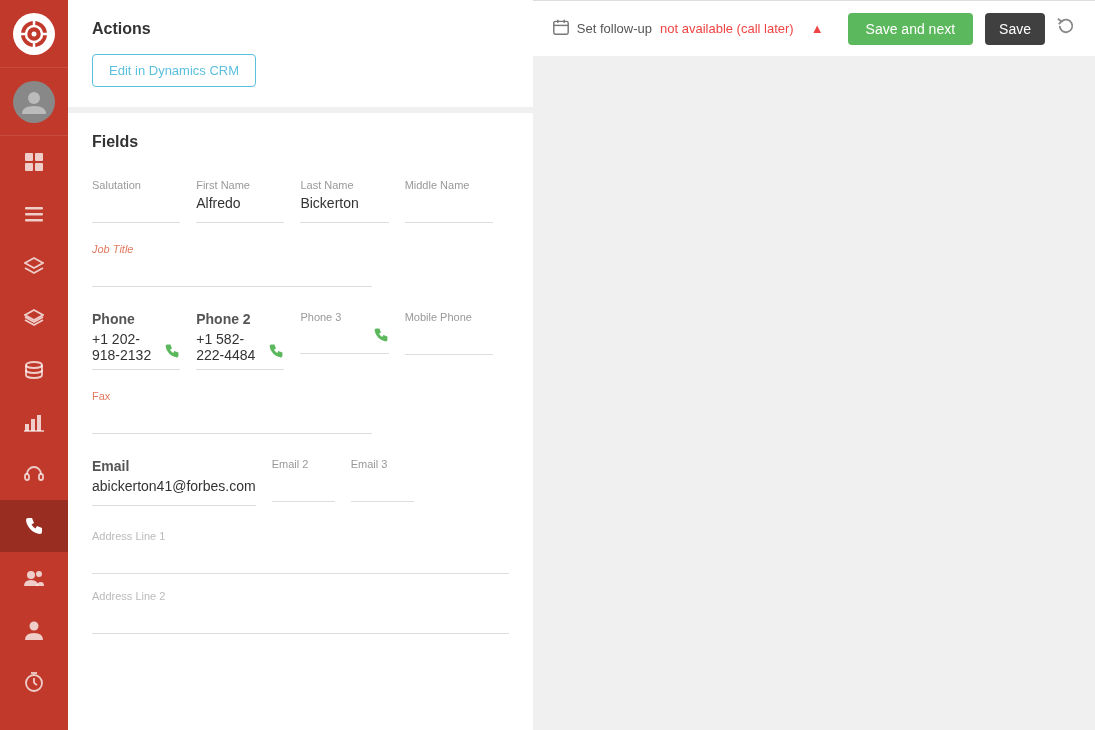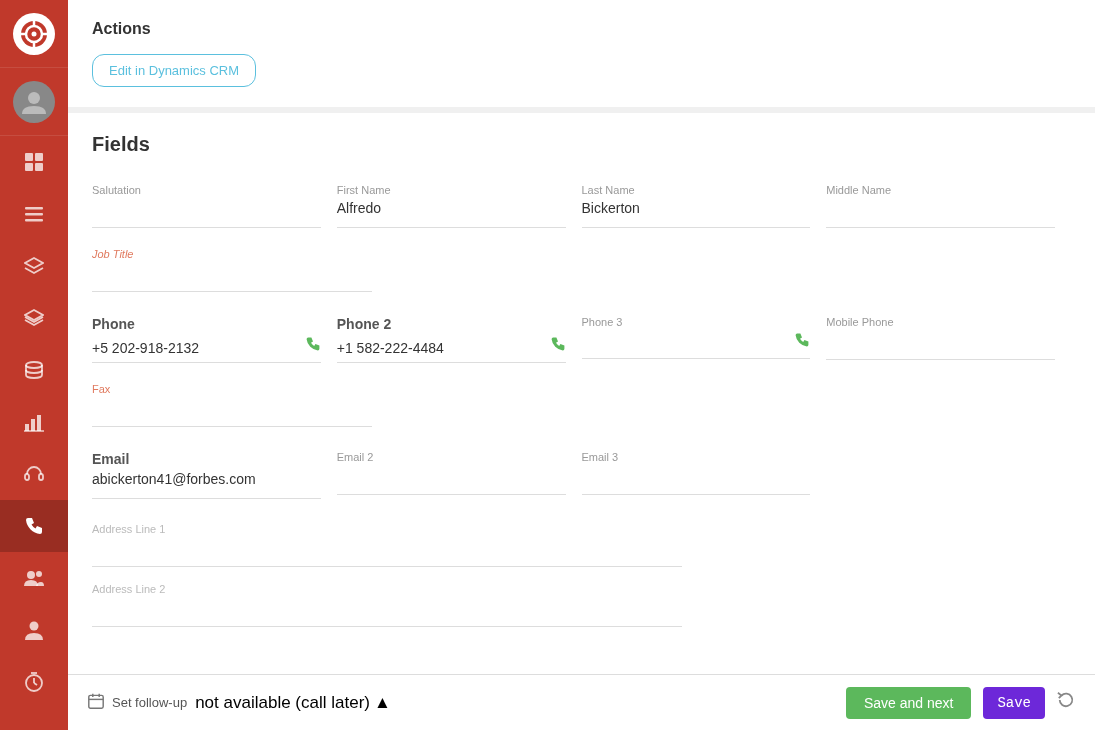--- a/index.html
+++ b/index.html
@@ -71,21 +71,21 @@
       font-size: 20px;
       cursor: pointer;
       transition: background 0.2s;
     }
     .sidebar-item.active { background: rgba(0,0,0,0.2); color: white; }
 
     
     .main-content {
       flex: 1;
       display: flex;
-      flex-direction: column;
+      flex-direction: row;
       background: #f0f0f0;
       overflow: hidden;
     }
 
     .content-area {
       flex: 1;
       overflow-y: auto;
       background: white;
     }
 
@@ -100,31 +100,31 @@
       font-weight: 600;
       color: #333;
       margin-bottom: 16px;
     }
 
     .edit-crm-btn {
       border: 1px solid #5bc0de;
       background: white;
       color: #5bc0de;
       padding: 8px 16px;
-      border-radius: 12px;
+      border-radius: 4px;
       cursor: pointer;
       font-size: 13px;
     }
 
     .fields-section {
       padding: 20px 24px 30px;
     }
 
     .fields-title {
-      font-size: 20px;
+      font-size: 16px;
       font-weight: 600;
       color: #333;
       margin-bottom: 20px;
     }
 
     .fields-grid {
       display: grid;
       grid-template-columns: 1fr 1fr 1fr 1fr;
       gap: 0;
     }
@@ -205,47 +205,46 @@
     }
 
     .follow-up-label {
       color: #555;
       font-size: 13px;
     }
 
     .follow-up-select {
       display: flex;
       align-items: center;
-      gap: 4px;
-      color: #000000;
-      font-size: 17px;
+      gap: 17px;
+      color: #ef4444;
+      font-size: 13px;
       cursor: pointer;
     }
 
     .footer-spacer { flex: 1; }
 
     .btn-save-next {
       background: #5cb85c;
       color: white;
       border: none;
       padding: 8px 18px;
       border-radius: 4px;
       cursor: pointer;
       font-size: 14px;
     }
 
     .btn-save {
-      background: #6d28d9;
+      background: #404040;
       color: white;
       border: none;
       padding: 8px 14px;
       border-radius: 4px;
       cursor: pointer;
       font-size: 14px;
-      font-family: Liberation Mono, monospace;
     }
 
     .btn-reset {
       background: none;
       border: none;
       cursor: pointer;
       color: #888;
       font-size: 18px;
     }
 
@@ -393,21 +392,21 @@
         <div class="field-group" style="max-width:280px; padding: 0;">
           <div class="field-label" style="color: #e07a5f; font-style: italic;">Job Title</div>
           <div class="field-value placeholder"></div>
         </div>
       </div>
 
       <div class="fields-grid" style="margin-top: 8px;">
         <div class="field-group">
           <div class="field-label bold">Phone</div>
           <div class="field-with-icon">
-            <span class="field-text">+5 202-918-2132</span>
+            <span class="field-text">+1 202-918-2132</span>
             <span class="phone-icon">
               <svg width="16" height="16" viewBox="0 0 20 20" fill="#5cb85c">
                 <path d="M4 2h4l2 5-2.5 1.5a11 11 0 0 0 4 4L13 10l5 2v4a2 2 0 0 1-2 2A16 16 0 0 1 2 4a2 2 0 0 1 2-2z"></path>
               </svg>
             </span>
           </div>
         </div>
         <div class="field-group">
           <div class="field-label bold">Phone 2</div>
           <div class="field-with-icon">

